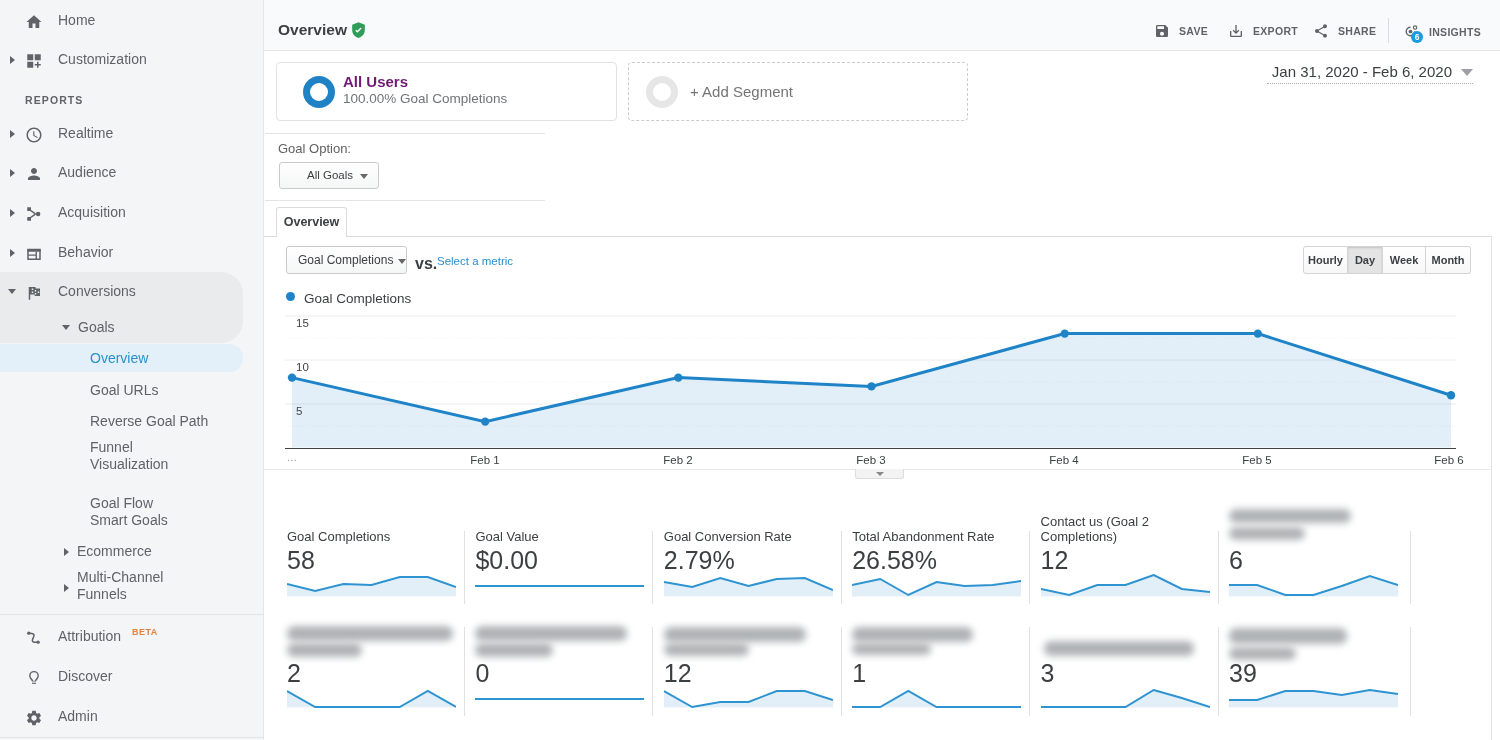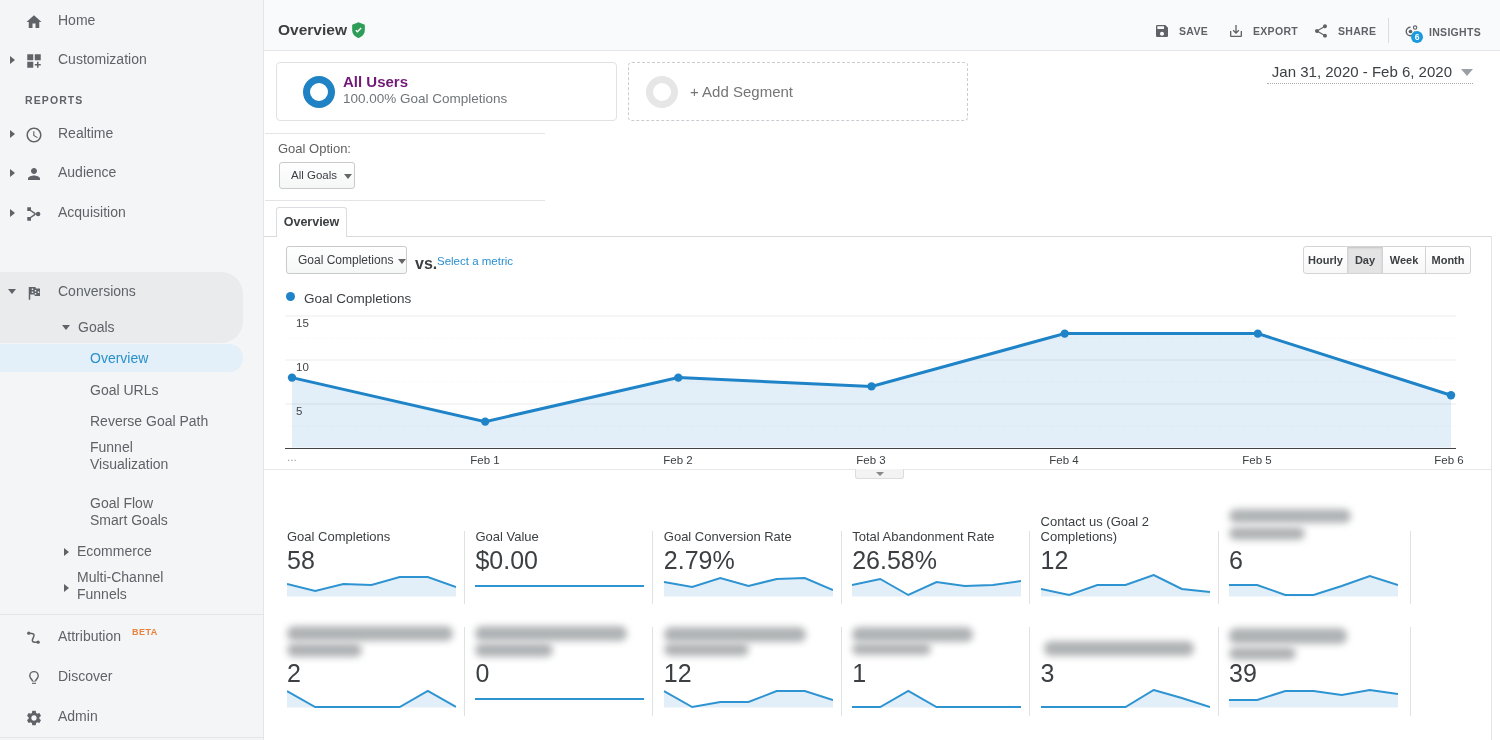--- a/index.html
+++ b/index.html
@@ -109,20 +109,29 @@
 <div class="nav-item" style="top:197px;">
       <span class="exp"></span>
       <span class="nav-ico"><svg viewBox="0 0 24 24">
           <path d="M3 3h5v5H3zM3 16h5v5H3z"></path>
           <path d="M7 7l6 4.3M7 17l6-4.3M12.5 12h3" fill="none" stroke="#5f6368" stroke-width="2"></path>
           <circle cx="17.5" cy="12" r="3"></circle>
         </svg></span>
       <span class="txt">Acquisition</span>
     </div>
 
+<div class="nav-item" style="top:237px;">
+      <span class="exp"></span>
+      <span class="nav-ico"><svg viewBox="0 0 24 24">
+          <path d="M3 5h18v4H3z"></path>
+          <path d="M4 6v13h16V6" fill="none" stroke="#5f6368" stroke-width="2"></path>
+          <path d="M4 13.5h11M15 9v10" fill="none" stroke="#5f6368" stroke-width="1.8"></path>
+        </svg></span>
+      <span class="txt">Behavior</span>
+    </div>
 
 <div class="nav-item" style="top:276px;">
       <span class="expd"></span>
       <span class="nav-ico"><svg viewBox="0 0 24 24">
           <path d="M14.4 6 14 4H5v17h2v-7h5.6l.4 2h7V6z"></path>
           <path d="M9 6h2v2H9zM13 8h2v2h-2zM9 10h2v2H9zM13 12h2v2h-2zM17 10h2v2h-2z" fill="#eceded"></path>
         </svg></span>
       <span class="txt">Conversions</span>
     </div>
 
@@ -218,21 +227,21 @@
 <div class="abs" style="left:628px; top:62px; width:340px; height:59px; border:1.5px dashed #c9cdd1; border-radius:4px;"></div>
 <div class="ring" style="left:646px; top:76px; border:7.5px solid #e6e6e6;"></div>
 <div class="abs" style="left:690px; top:83px; font-size:15px; color:#757575;">+ Add Segment</div>
 
 <div class="abs" style="left:1267px; top:62px; width:206px; border-bottom:1px dotted #adadad; height:22px; "></div>
 <div class="abs" style="left:1452px; top:63px; font-size:15px; color:#3c4043; white-space:nowrap; transform:translateX(-100%);">Jan 31, 2020 - Feb 6, 2020</div>
 <div class="abs" style="left:1461px; top:69px; width:0; height:0; border-left:6px solid transparent; border-right:6px solid transparent; border-top:7px solid #9aa0a6;"></div>
 
 <div class="divider" style="left:265px; top:133px; width:280px; height:1px;"></div>
 <div class="abs" style="left:278px; top:141px; font-size:13px; color:#616161;">Goal Option:</div>
-<div class="selectbtn" style="left:279px; top:162px; width:76px; height:27px; line-height:25px; padding-left:11px; font-size:11.5px; white-space:nowrap;">All Goals<span class="caret" style="margin-left:7px;"></span></div>
+<div class="selectbtn" style="left:279px; top:162px; width:100px; height:27px; line-height:25px; padding-left:27px; font-size:11.5px; white-space:nowrap;">All Goals<span class="caret" style="margin-left:7px;"></span></div>
 <div class="divider" style="left:265px; top:200px; width:280px; height:1px;"></div>
 
 <div class="tab">Overview</div>
 <div class="divider" style="left:264px; top:236px; width:1227px; height:1px; background:#d9dadb;"></div>
 <div class="divider" style="left:1491px; top:236px; width:1px; height:504px; background:#e3e4e5;"></div>
 
 <div class="selectbtn" style="left:286px; top:246px; width:121px; height:28px; line-height:26px; padding-left:11px; font-size:12px; white-space:nowrap;">Goal Completions<span class="caret" style="margin-left:5px;"></span></div>
 <div class="abs" style="left:408px; top:255px; font-size:16px; font-weight:bold; color:#3c4043;margin-left:7px;">vs.</div>
 <div class="abs" style="left:437px; top:255px; font-size:11.5px; color:#2a8fd0;">Select a metric</div>
 <div class="tgroup" style="left:1303px;">

